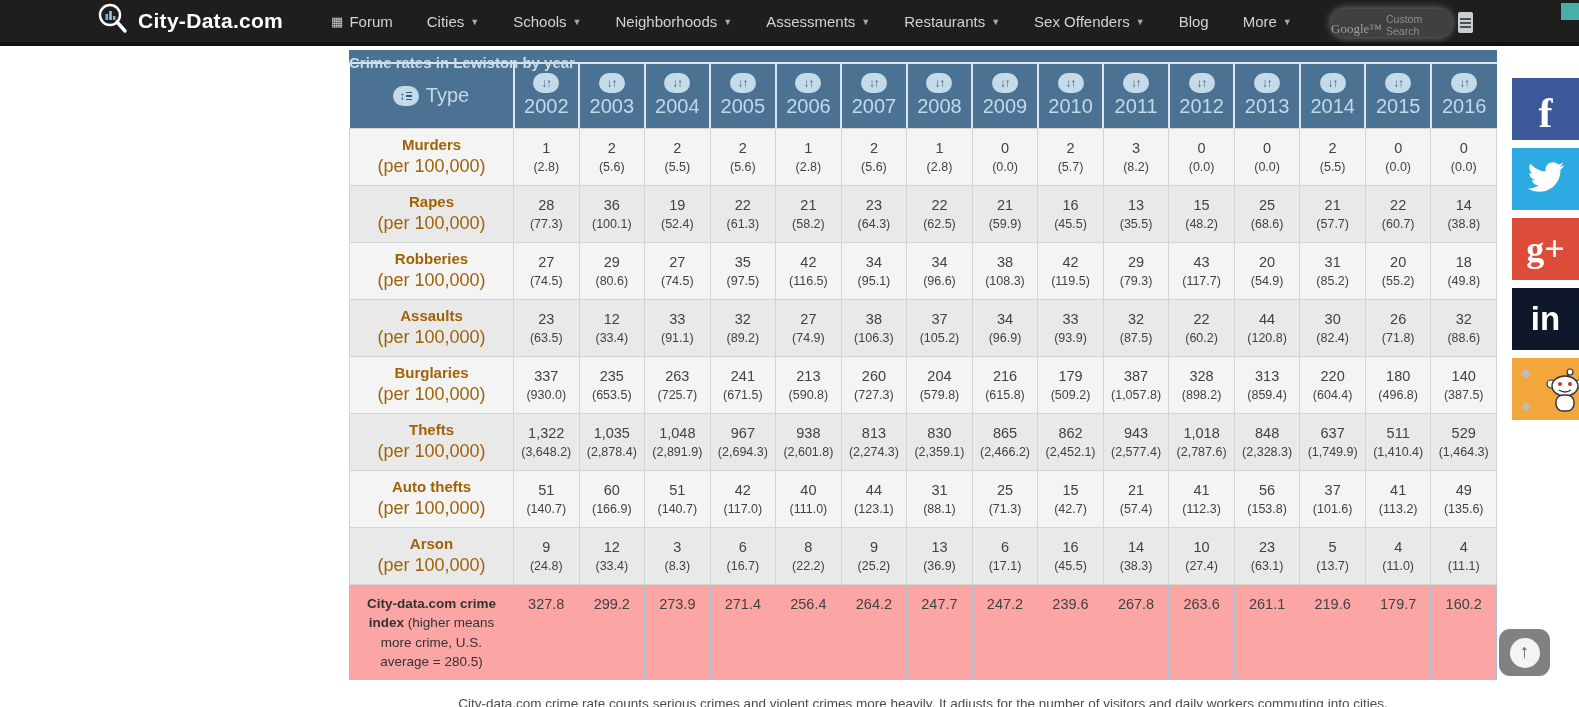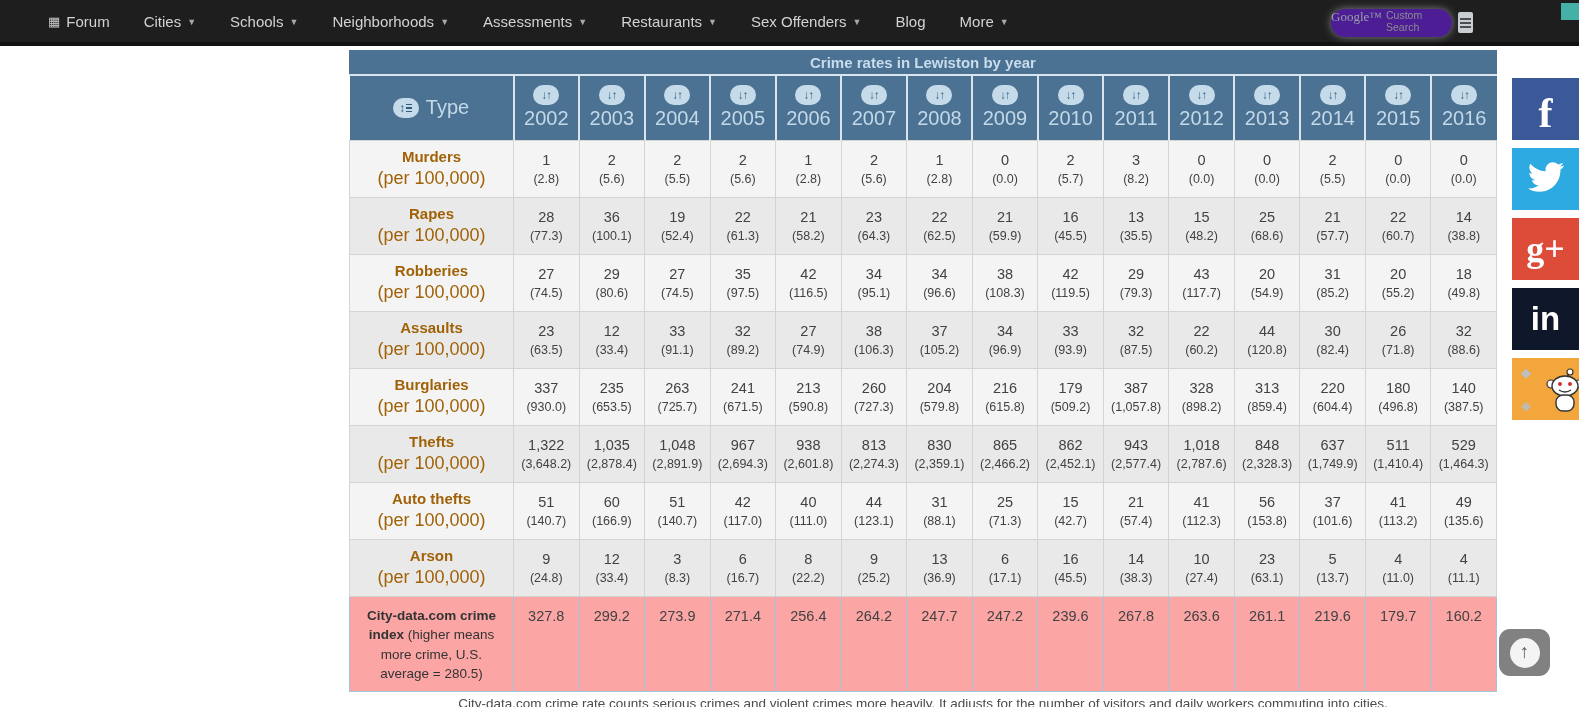--- a/index.html
+++ b/index.html
@@ -18,39 +18,39 @@
     font-size: 11px; z-index: 1; white-space: nowrap;
   }
   .logo { margin-left: 95px; display: flex; align-items: center; gap: 7px; cursor: pointer; z-index: 2;}
   .logo-text { color: #ffffff; font-size: 21px; font-weight: bold; letter-spacing: .3px; }
   .nav-items { display: flex; margin-left: 48px; gap: 34px; align-items: center; z-index: 2;}
   .nav-item { color: #d2d2d2; font-size: 15px; display: flex; align-items: center; gap: 6px; cursor: pointer; white-space: nowrap; }
   .nav-item .caret { font-size: 9px; color: #a8a8a8; margin-top: 2px; }
   .forum-ico { color: #c9c9c9; font-size: 13px; }
   .search-pill {
     position: absolute; left: 1331px; top: 9px; width: 121px; height: 28px;
-    background: #4c1d95; border-radius: 14px; z-index: 3;
+    background: #404040; border-radius: 14px; z-index: 3;
     box-shadow: 0 0 8px rgba(255,255,255,.45);
-    display: flex; align-items: flex-start; justify-content: center; gap: 4px; cursor: text;
+    display: flex; align-items: flex-end; justify-content: center; gap: 4px; cursor: text;
   }
   .search-google { color: #9aa0a6; font-family: "Liberation Serif", serif; font-size: 13px; }
   .search-custom { color: #8d8d8d; font-size: 10.5px; }
   .kbd-icon {
     position: absolute; left: 1458px; top: 12px; width: 15px; height: 21px;
     background: #c9ced2; border-radius: 2px; z-index: 3; cursor: pointer;
     display: flex; flex-direction: column; justify-content: center; gap: 2px; padding: 2px 2px;
   }
   .kbd-icon i { display: block; height: 2px; background: #4a4f54; }
   .teal-chip { position: absolute; left: 1561px; top: 3px; width: 18px; height: 17px; background: #45b0a6; z-index: 3; }
 
   
   .table-wrap { position: absolute; left: 349px; top: 50px; width: 1148px; z-index: 4; }
   .table-title {
-    height: 26px; background: #4b7193; color: #c9dcec; font-weight: bold;
-    font-size: 15px; text-align: center; line-height: 26px;
+    height: 14px; background: #4b7193; color: #c9dcec; font-weight: bold;
+    font-size: 15px; text-align: left; line-height: 26px;
     border-bottom: 2px solid #d9e4ed;
   }
   table { width: 1148px; border-collapse: collapse; table-layout: fixed; }
   col.type-col { width: 164px; }
   th.head {
     background: #4b7193; height: 64px; border-left: 2px solid #d9e4ed;
     vertical-align: middle; cursor: pointer;
   }
   th.head:first-child { border-left: none; }
   .year-wrap { display: flex; flex-direction: column; align-items: center; gap: 2px; }
@@ -101,20 +101,32 @@
     display: flex; align-items: center; justify-content: center;
   }
   .to-top-arrow { color: #5f5f5f; font-size: 19px; font-weight: bold; line-height: 1; margin-top: -2px; }
 </style>
 </head>
 <body>
 
 <div class="map-attrib">Leaflet | Map tiles provided by CartoDB, OpenStreetMap (CC-BY)-SA</div>
 
 <div class="navbar">
+  <div class="logo">
+    <span>
+      <svg width="36" height="36" viewBox="0 0 36 36">
+        <circle cx="15" cy="14" r="10" fill="none" stroke="#ffffff" stroke-width="2.4"></circle>
+        <line x1="22" y1="21" x2="30" y2="30" stroke="#ffffff" stroke-width="3.4" stroke-linecap="round"></line>
+        <rect x="10.5" y="13" width="2.6" height="6" fill="#7fb3d3"></rect>
+        <rect x="14.2" y="10" width="2.6" height="9" fill="#9cc6de"></rect>
+        <rect x="17.9" y="15" width="2.6" height="4" fill="#7fb3d3"></rect>
+      </svg>
+    </span>
+    <span class="logo-text">City-Data.com</span>
+  </div>
   <div class="nav-items" id="nav-items">
       <div class="nav-item">
         <span class="forum-ico">▦</span>
         <span>Forum</span>
       </div>
       <div class="nav-item">
         <span>Cities</span>
         <span class="caret">▼</span>
       </div>
       <div class="nav-item">

